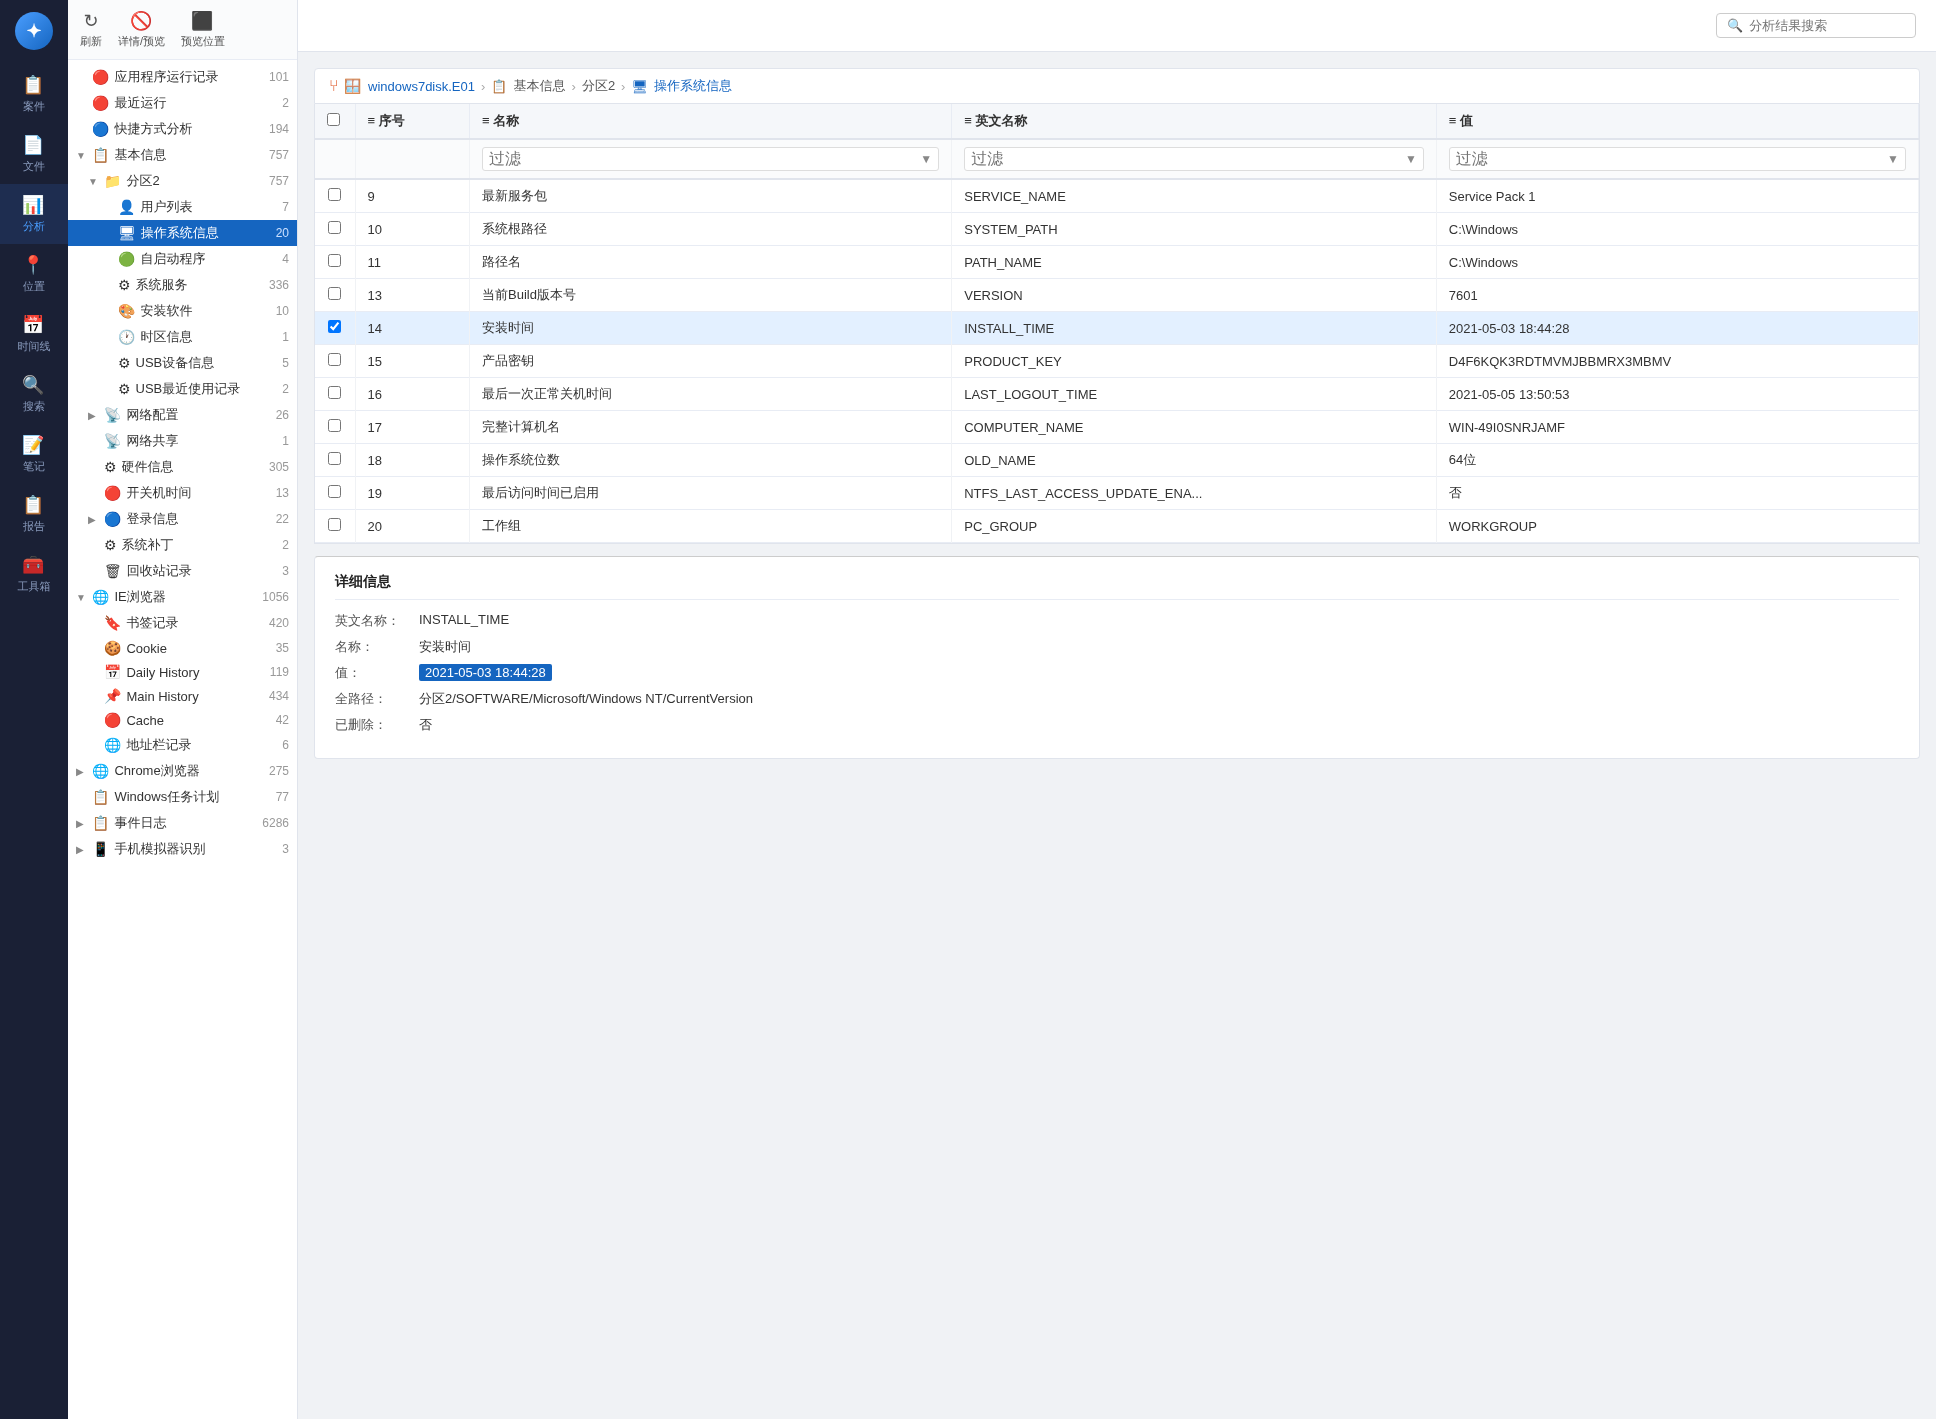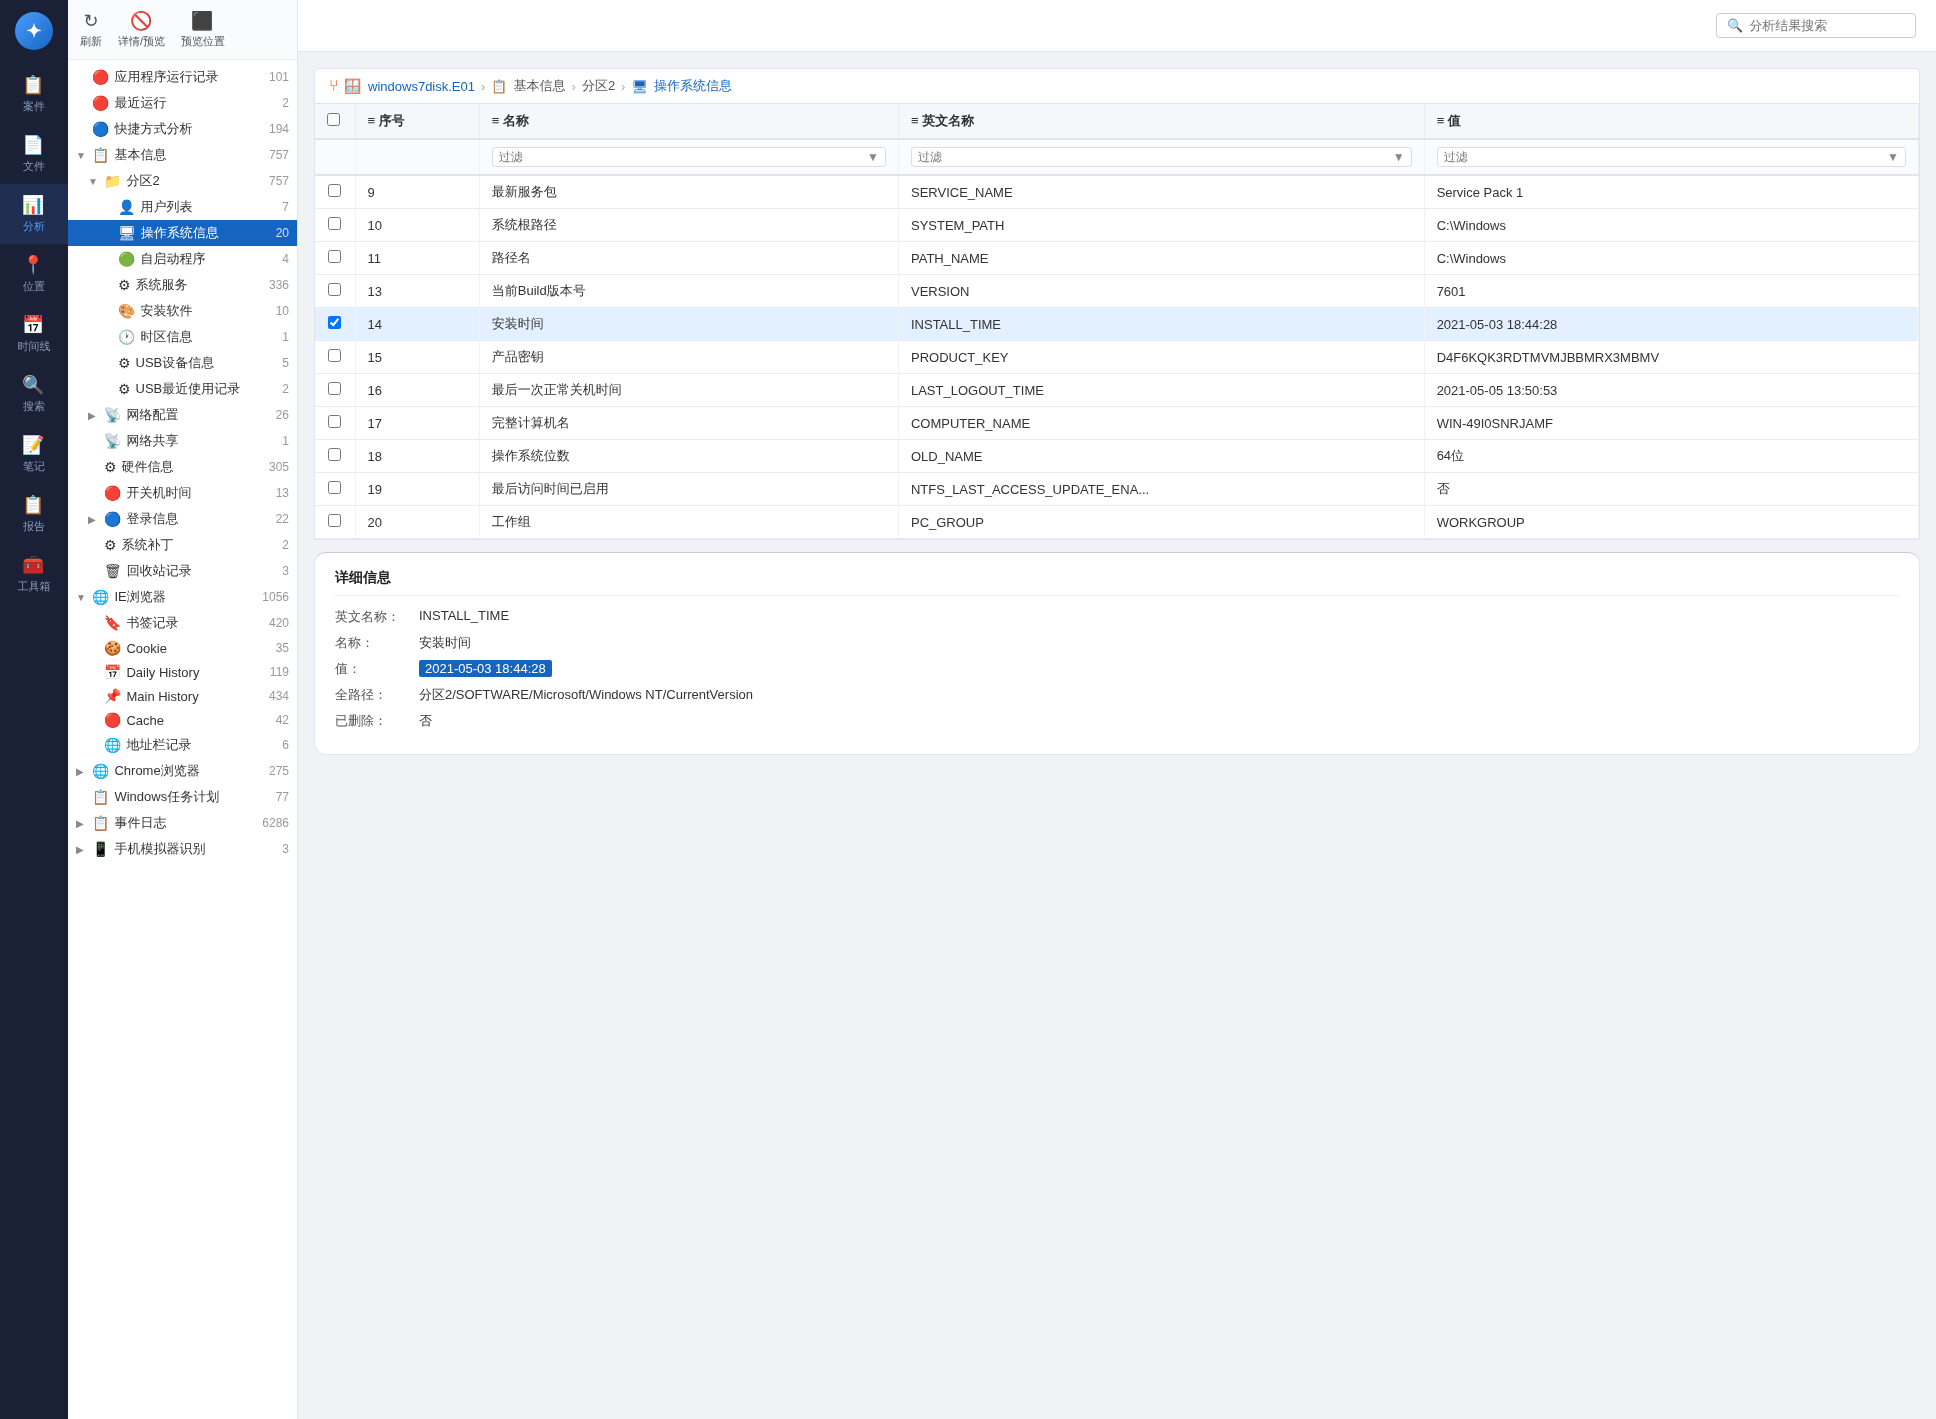--- a/index.html
+++ b/index.html
@@ -219,21 +219,21 @@
       align-items: center;
       border: 1px solid #ddd;
       border-radius: 3px;
       padding: 2px 6px;
       background: #fff;
       gap: 4px;
     }
     .filter-input-wrap input {
       border: none;
       outline: none;
-      font-size: 12px;
+      font-size: 16px;
       width: 100%;
       color: #6d28d9;
     }
     .filter-icon { color: #888; font-size: 12px; cursor: pointer; }
     .data-table tbody tr { border-bottom: 1px solid #e8ecf4; }
     .data-table tbody tr.selected { background: #e3f0ff; }
     .data-table td {
       padding: 7px 12px;
       color: #333;
       font-size: 13px;
@@ -242,21 +242,21 @@
     .data-table td:first-child { text-align: center; }
     .seq-num { color: #666; }
 
     
     .detail-panel {
       background: #fff;
       border: 1px solid #e0e4ec;
       border-top: 1px solid #ccc;
       margin-top: 12px;
       padding: 16px 20px;
-      border-radius: 12px;
+      border-radius: 4px;
     }
     .detail-panel h3 {
       font-size: 14px;
       font-weight: 600;
       color: #222;
       margin-bottom: 12px;
       padding-bottom: 8px;
       border-bottom: 1px solid #e8ecf4;
     }
     .detail-row {

